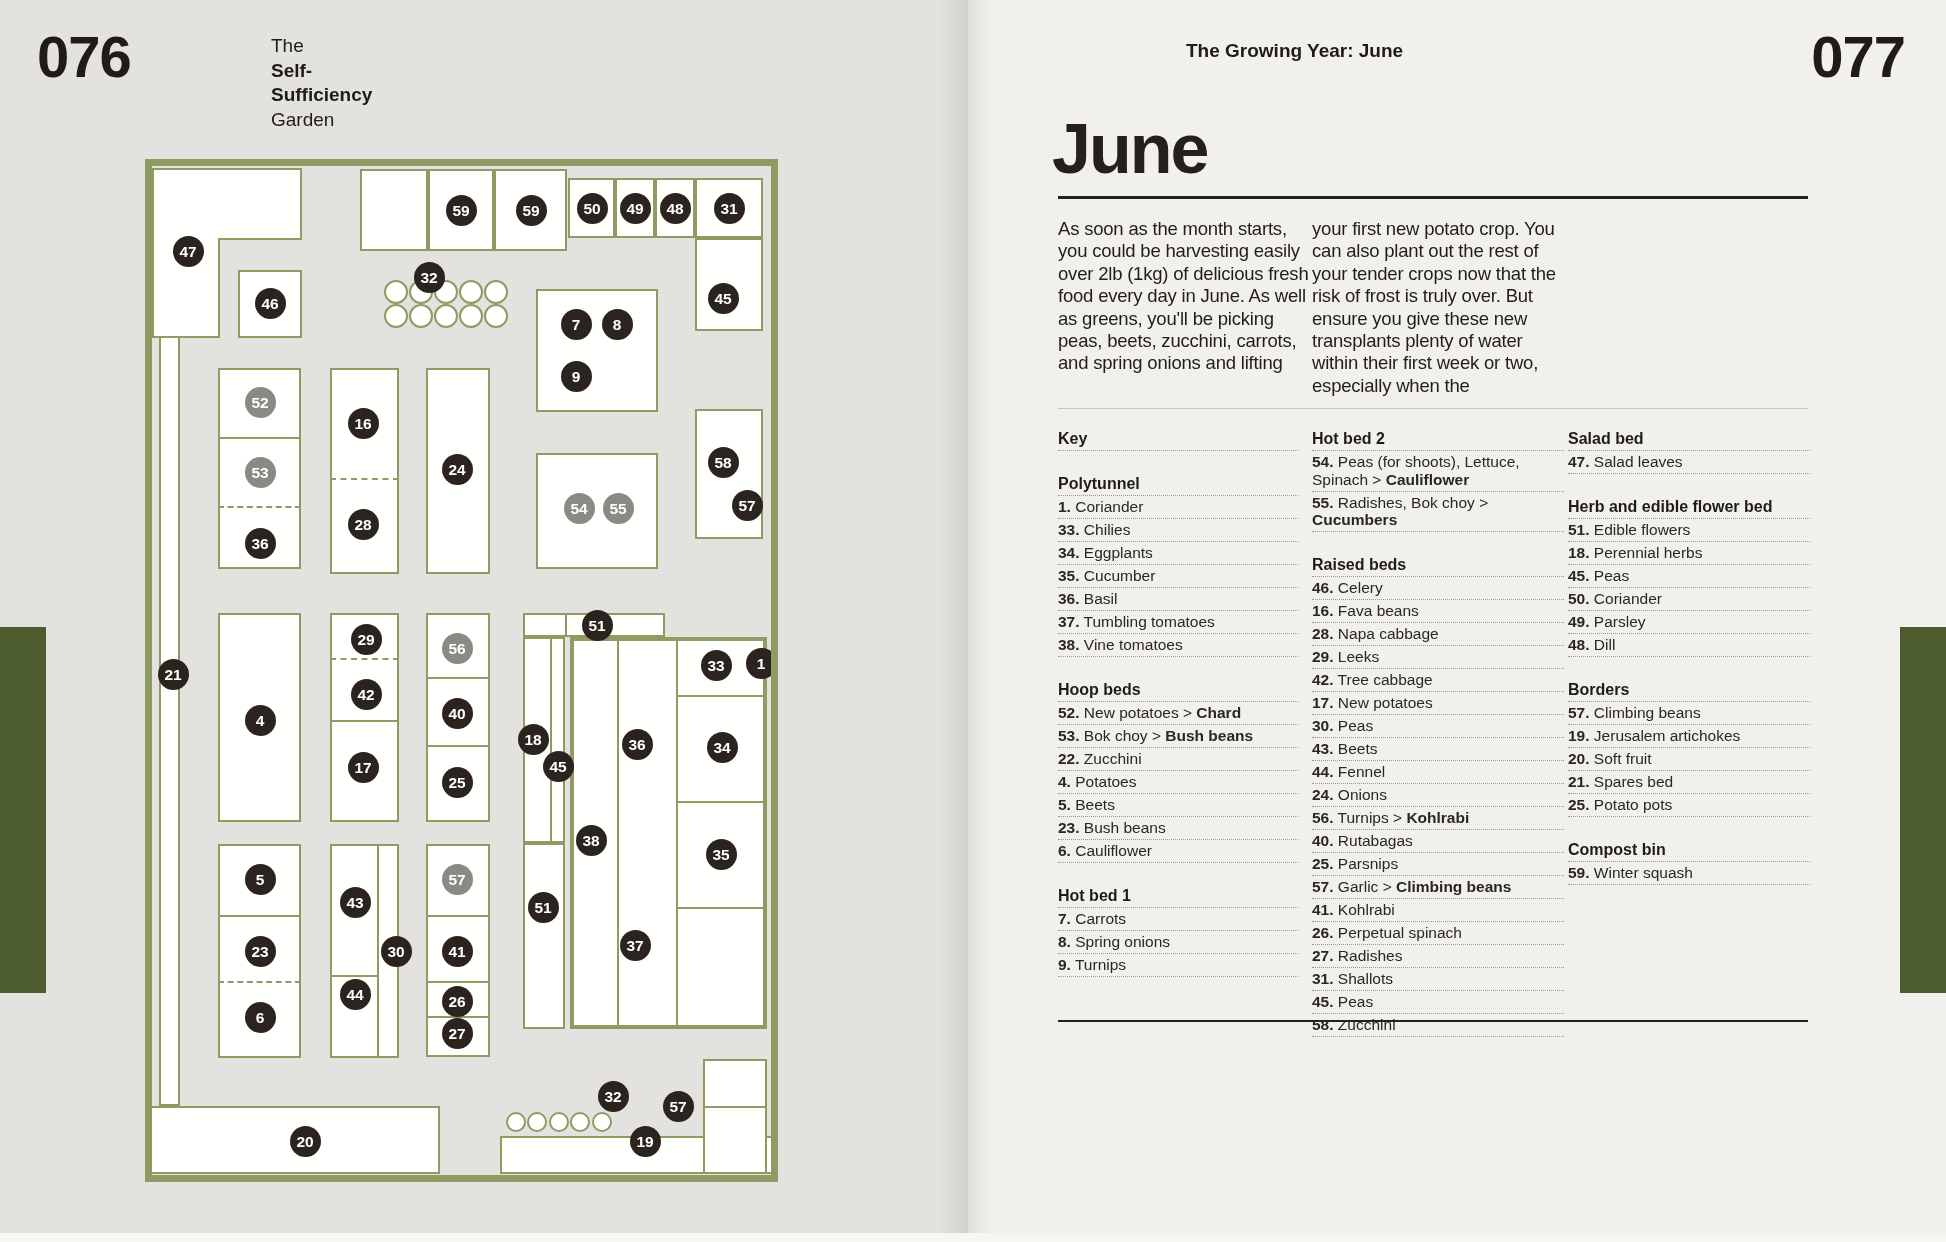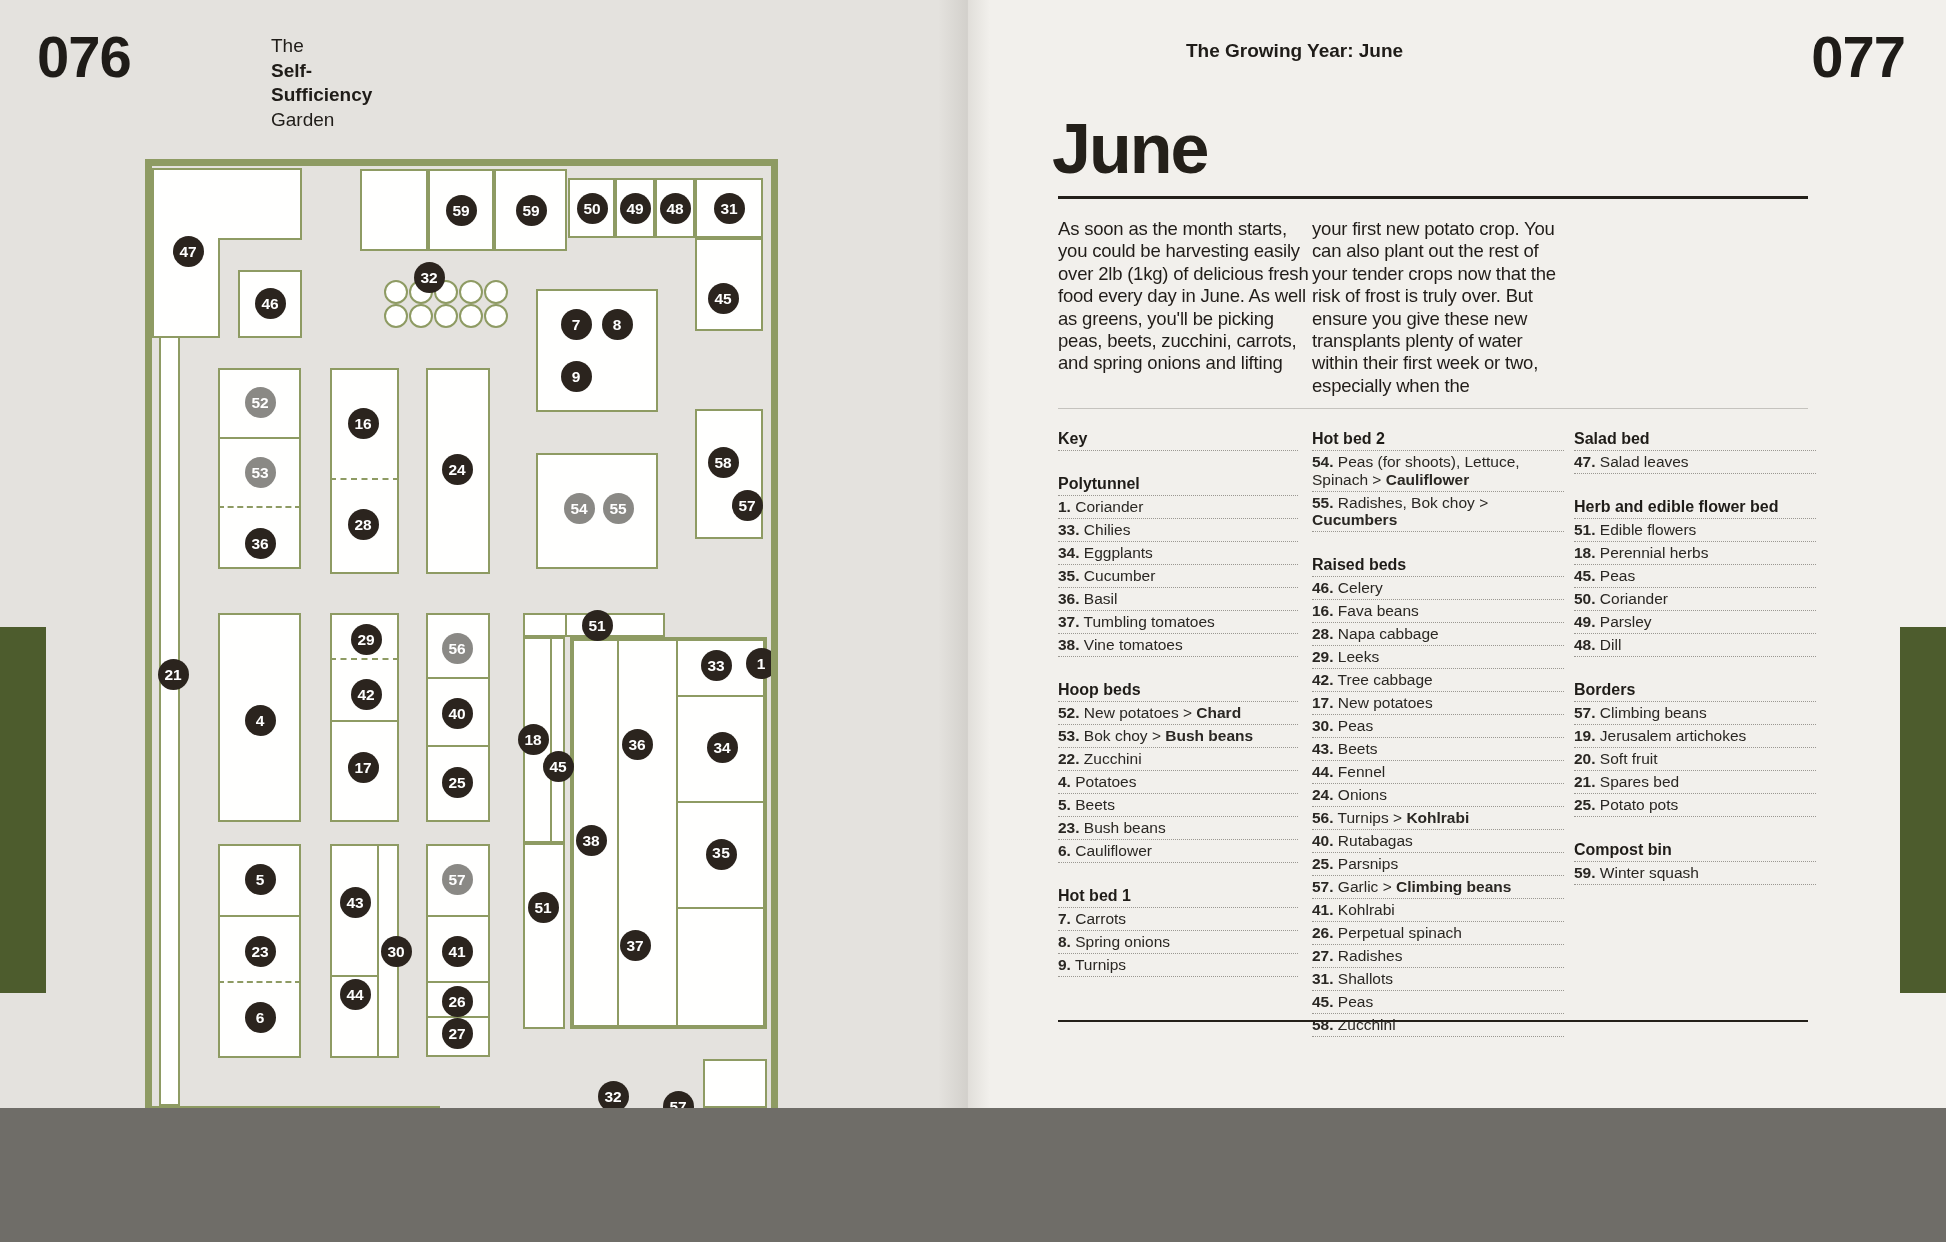--- a/index.html
+++ b/index.html
@@ -1,21 +1,21 @@
 <!DOCTYPE html>
 <html style="--olive: #8e9b63; --dark: #2b241e; --gray: #8a8985; --pageL: #e4e2de; --pageR: #f2f0ec; --tab: #4d5c2d; --ink: #1f1c18;"><head>
 <meta charset="utf-8">
 <style>
   :root{
     --olive:#8e9b63; --dark:#2b241e; --gray:#8a8985;
     --pageL:#e4e2de; --pageR:#f2f0ec; --tab:#4d5c2d; --ink:#1f1c18;
   }
   html,body{margin:0;padding:0;}
   body{background:#6f6d68;font-family:"Liberation Sans",sans-serif;}
-  .spread{position:relative;width:1946px;height:1108px;background:var(--pageL);overflow:hidden;}
+  .spread{position:relative;width:1946px;height:1242px;background:var(--pageL);overflow:hidden;}
   .page-right-bg{position:absolute;left:968px;top:0;width:978px;height:1242px;background:var(--pageR);}
   .gutter{position:absolute;left:938px;top:0;width:52px;height:1242px;
     background:linear-gradient(to right, rgba(90,85,75,0) 0%, rgba(90,85,75,0.12) 55%, rgba(90,85,75,0) 100%);}
   .bottom-edge{position:absolute;left:0;top:1233px;width:1946px;height:9px;background:#f7f6f3;}
   .tab{position:absolute;top:627px;width:46px;height:366px;background:var(--tab);}
   .tab.l{left:0;} .tab.r{left:1900px;}
 
   
   .pagenum{position:absolute;font-weight:bold;font-size:58px;letter-spacing:-1px;color:var(--ink);line-height:1;}
   .pagenum.left{left:37px;top:28px;}
@@ -39,21 +39,21 @@
   .mk.g{background:var(--gray);}
 
   
   .running-head{position:absolute;left:1186px;top:40px;font-weight:bold;font-size:19px;color:var(--ink);}
   .june{position:absolute;left:1052px;top:114px;margin:0;font-size:70px;font-weight:bold;letter-spacing:-2px;color:#24201a;line-height:1;}
   .rule-title{position:absolute;left:1058px;top:196px;width:750px;height:3px;background:#24201a;}
   .icol{position:absolute;top:218px;width:252px;font-size:18.5px;line-height:22.4px;letter-spacing:-0.2px;color:#211d19;}
   .rule-light{position:absolute;left:1058px;top:408px;width:750px;height:1px;background:#c5c3be;}
   .rule-bottom{position:absolute;left:1058px;top:1020px;width:750px;height:2px;background:#24201a;}
   .kcol{position:absolute;top:428px;}
-  #kcol0{left:1058px;width:240px;} #kcol1{left:1312px;width:252px;} #kcol2{left:1568px;width:242px;margin-left:6px;}
+  #kcol0{left:1058px;width:240px;} #kcol1{left:1312px;width:252px;} #kcol2{left:1568px;width:242px;}
   .ksec{margin-bottom:22px;}
   .khead{font-weight:bold;font-size:16px;line-height:17px;padding:2px 0 3px;border-bottom:1px dotted #9b9892;color:var(--ink);}
   .kitem{font-size:15.5px;line-height:17.5px;padding:2px 0 2.5px;border-bottom:1px dotted #9b9892;color:#2a2723;}
   .kitem .n{font-weight:bold;}
   .kitem b{font-weight:bold;}
 </style>
 </head>
 <body>
 
 <div class="spread">
@@ -181,21 +181,21 @@
       <div class="mk" style="left: 436.5px; top: 450.5px;">51</div>
       <div class="mk" style="left: 372.5px; top: 564.5px;">18</div>
       <div class="mk" style="left: 397.5px; top: 591.5px;">45</div>
       <div class="mk" style="left: 382.5px; top: 732.5px;">51</div>
       <div class="mk" style="left: 430.5px; top: 665.5px;">38</div>
       <div class="mk" style="left: 476.5px; top: 569.5px;">36</div>
       <div class="mk" style="left: 474.5px; top: 770.5px;">37</div>
       <div class="mk" style="left: 555.5px; top: 490.5px;">33</div>
       <div class="mk" style="left: 600.5px; top: 488.5px;">1</div>
       <div class="mk" style="left: 561.5px; top: 572.5px;">34</div>
-      <div class="mk" style="left: 560.5px; top: 679.5px; font-family: Liberation Mono, monospace;">35</div>
+      <div class="mk" style="left: 560.5px; top: 679.5px;">35</div>
       <div class="mk" style="left: 144.5px; top: 966.5px;">20</div>
       <div class="mk" style="left: 452.5px; top: 921.5px;">32</div>
       <div class="mk" style="left: 517.5px; top: 931.5px;">57</div>
       <div class="mk" style="left: 484.5px; top: 966.5px;">19</div>
     </div>
 
   <div class="running-head">The Growing Year: June</div>
   <div class="pagenum right">077</div>
   <h1 class="june">June</h1>
   <div class="rule-title"></div>

